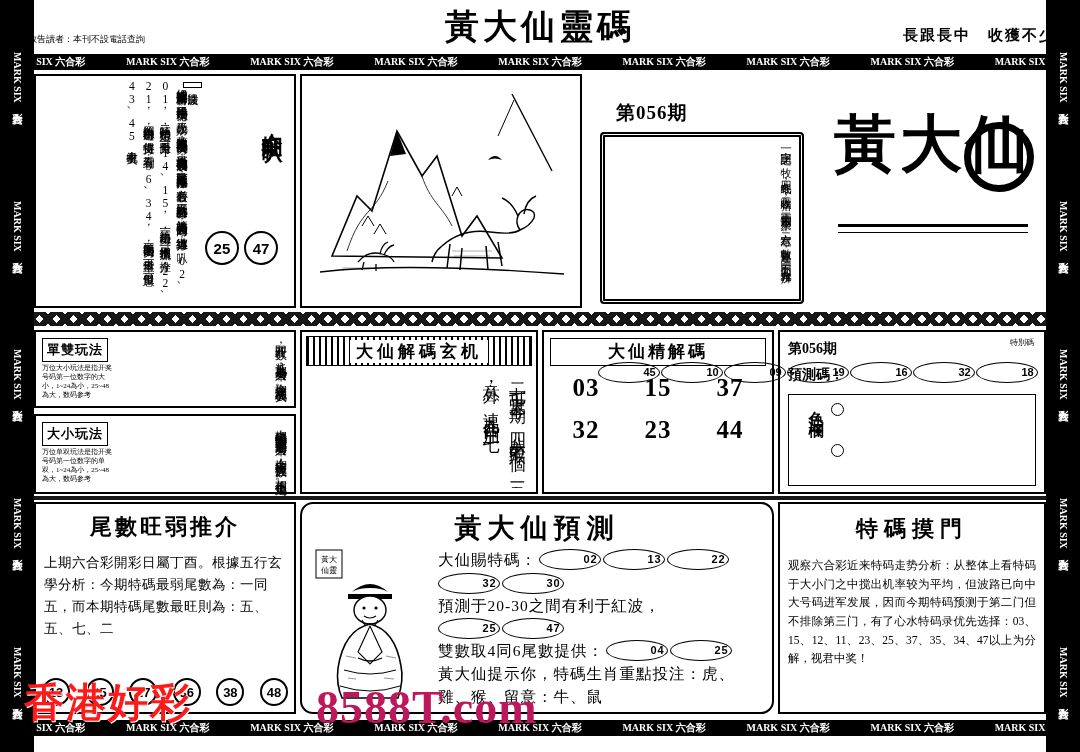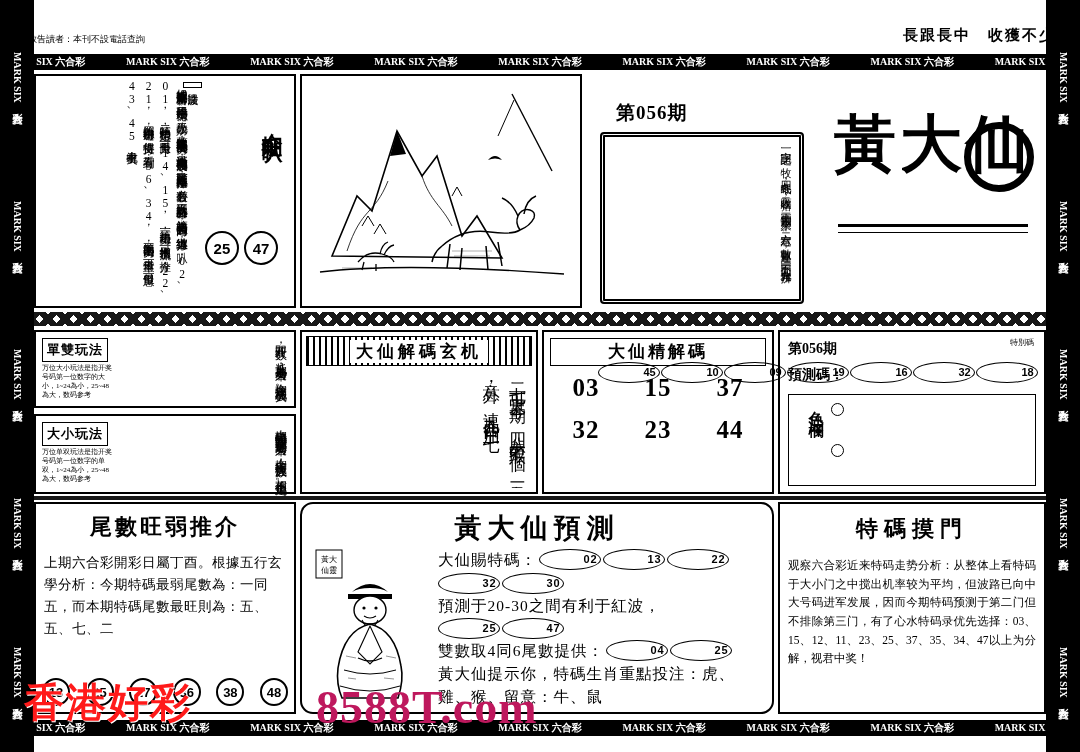--- a/index.html
+++ b/index.html
@@ -280,20 +280,21 @@
     z-index:20;
   }
 </style>
 </head>
 <body>
 
 <div class="page">
 
   <div class="topbar">
     <div class="notice">敬告讀者：本刊不設電話查詢</div>
+    <div class="masthead">黃大仙靈碼</div>
     <div class="slogan">長跟長中　收獲不少</div>
   </div>
 
   <div class="mstrip top">
     <span class="unit">MARK SIX 六合彩</span>
     <span class="unit">MARK SIX 六合彩</span>
     <span class="unit">MARK SIX 六合彩</span>
     <span class="unit">MARK SIX 六合彩</span>
     <span class="unit">MARK SIX 六合彩</span>
     <span class="unit">MARK SIX 六合彩</span>

